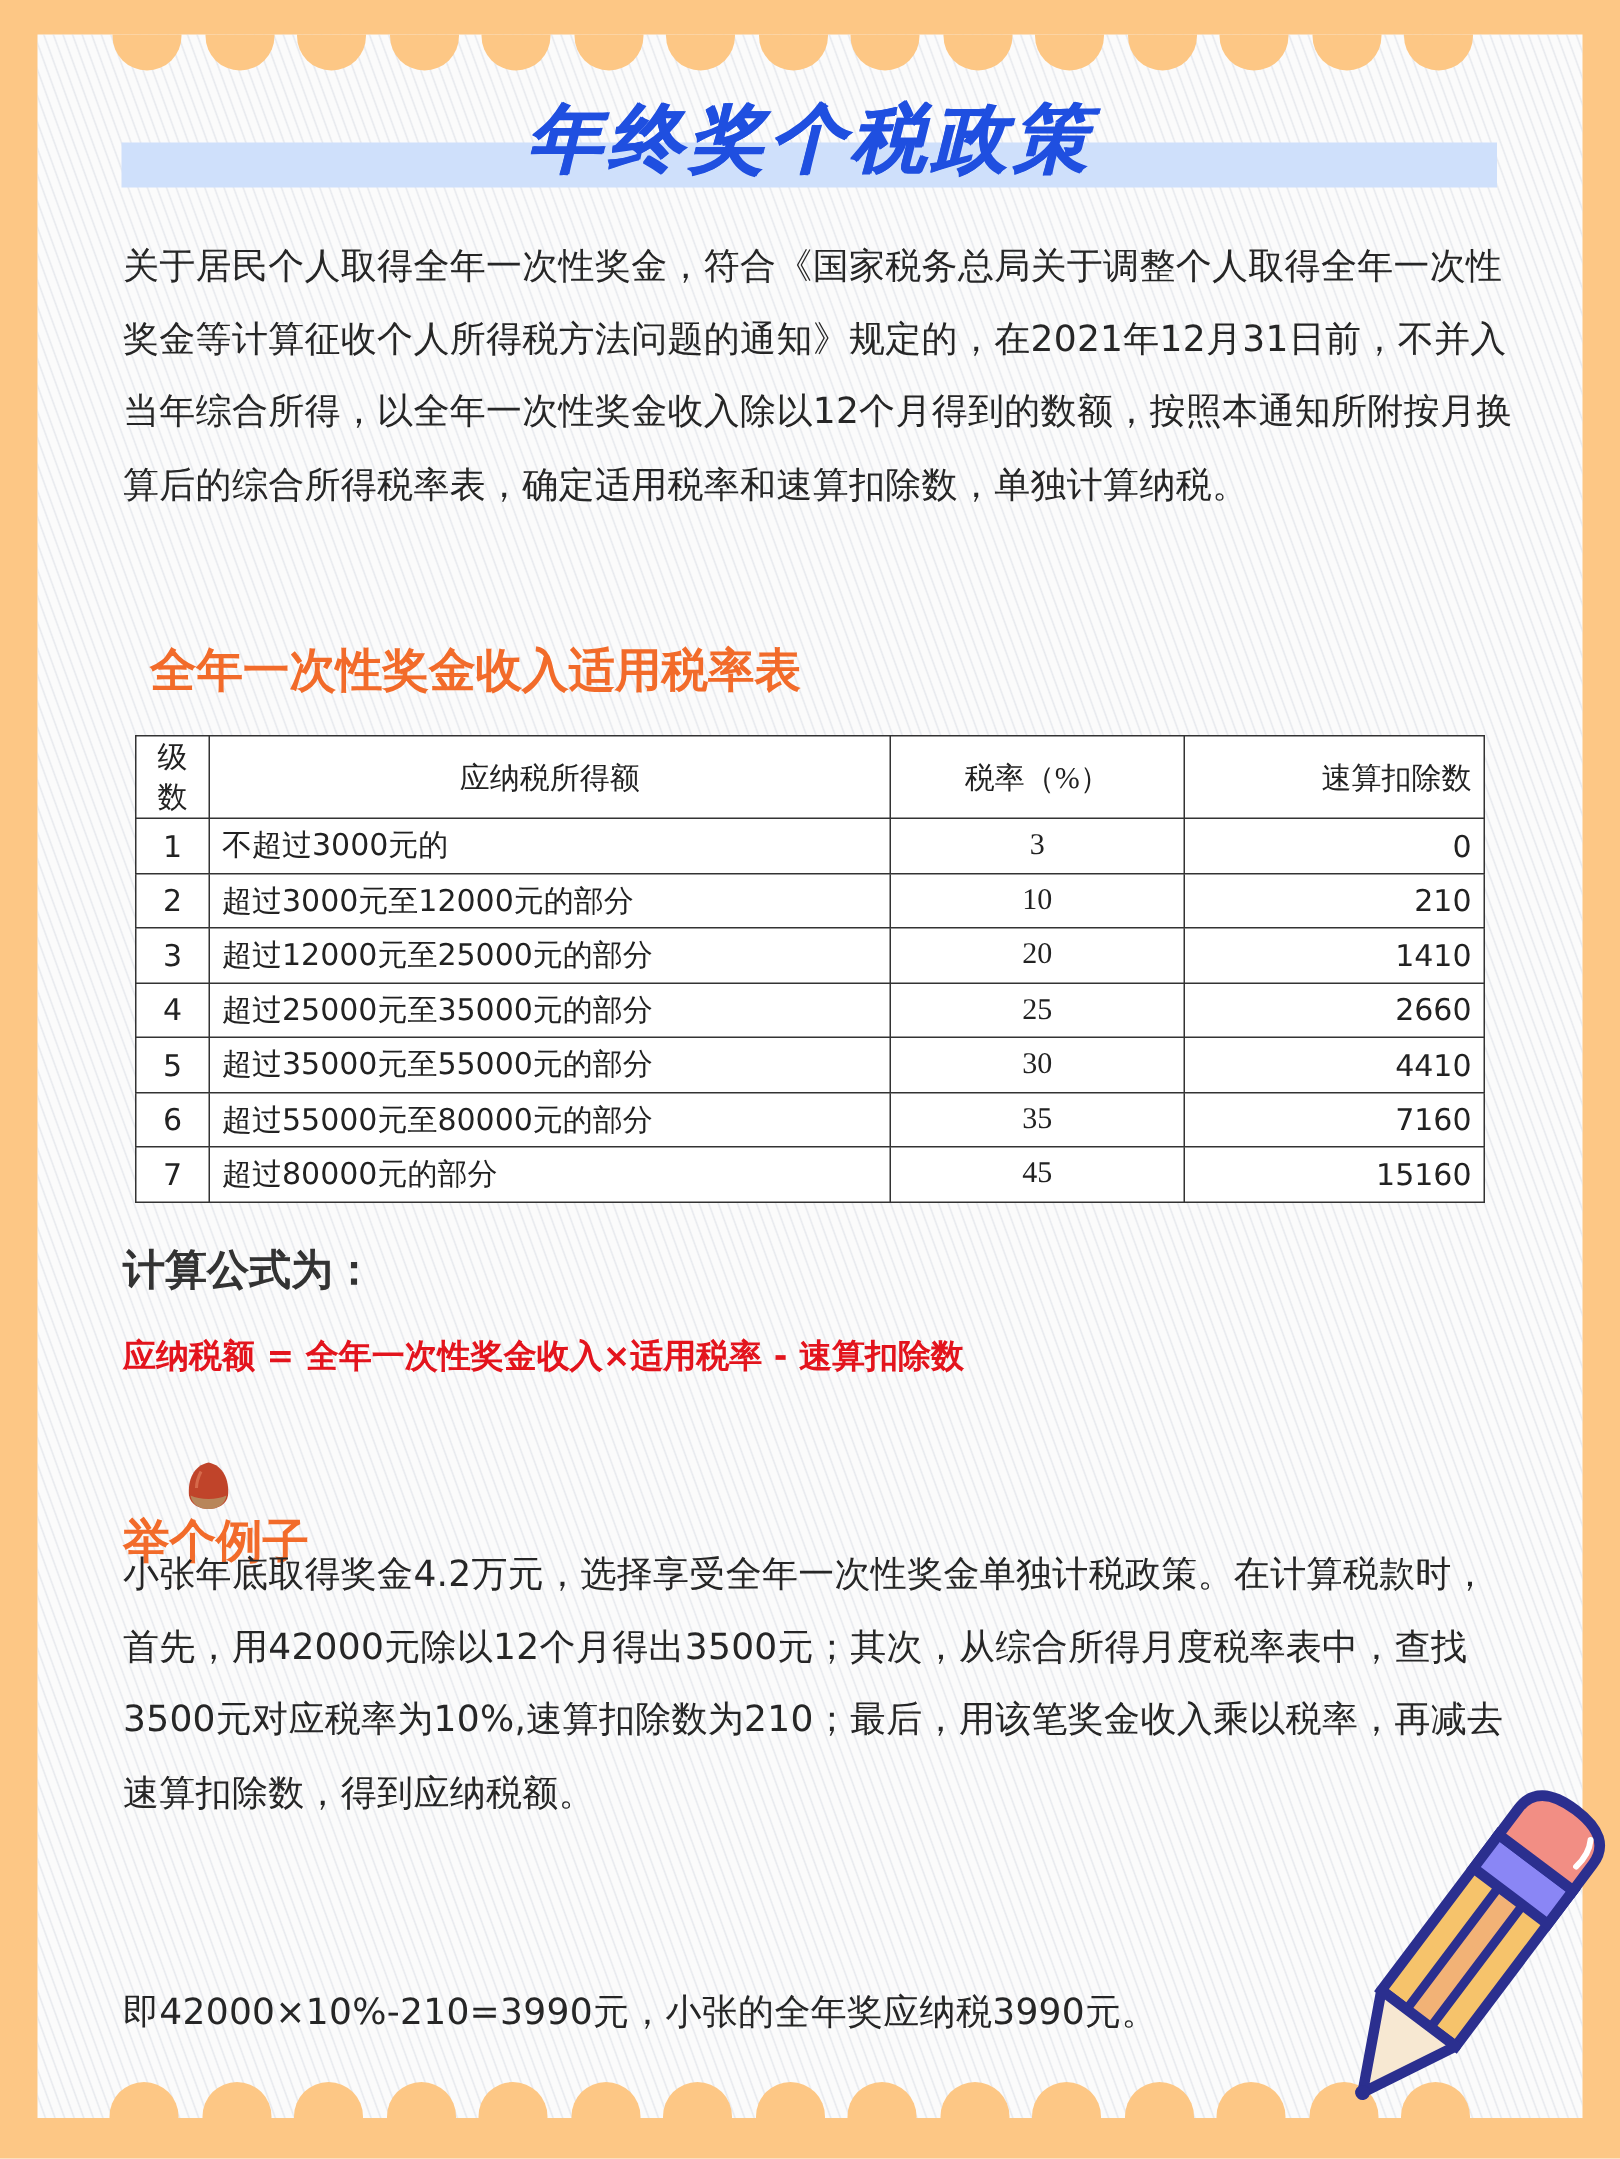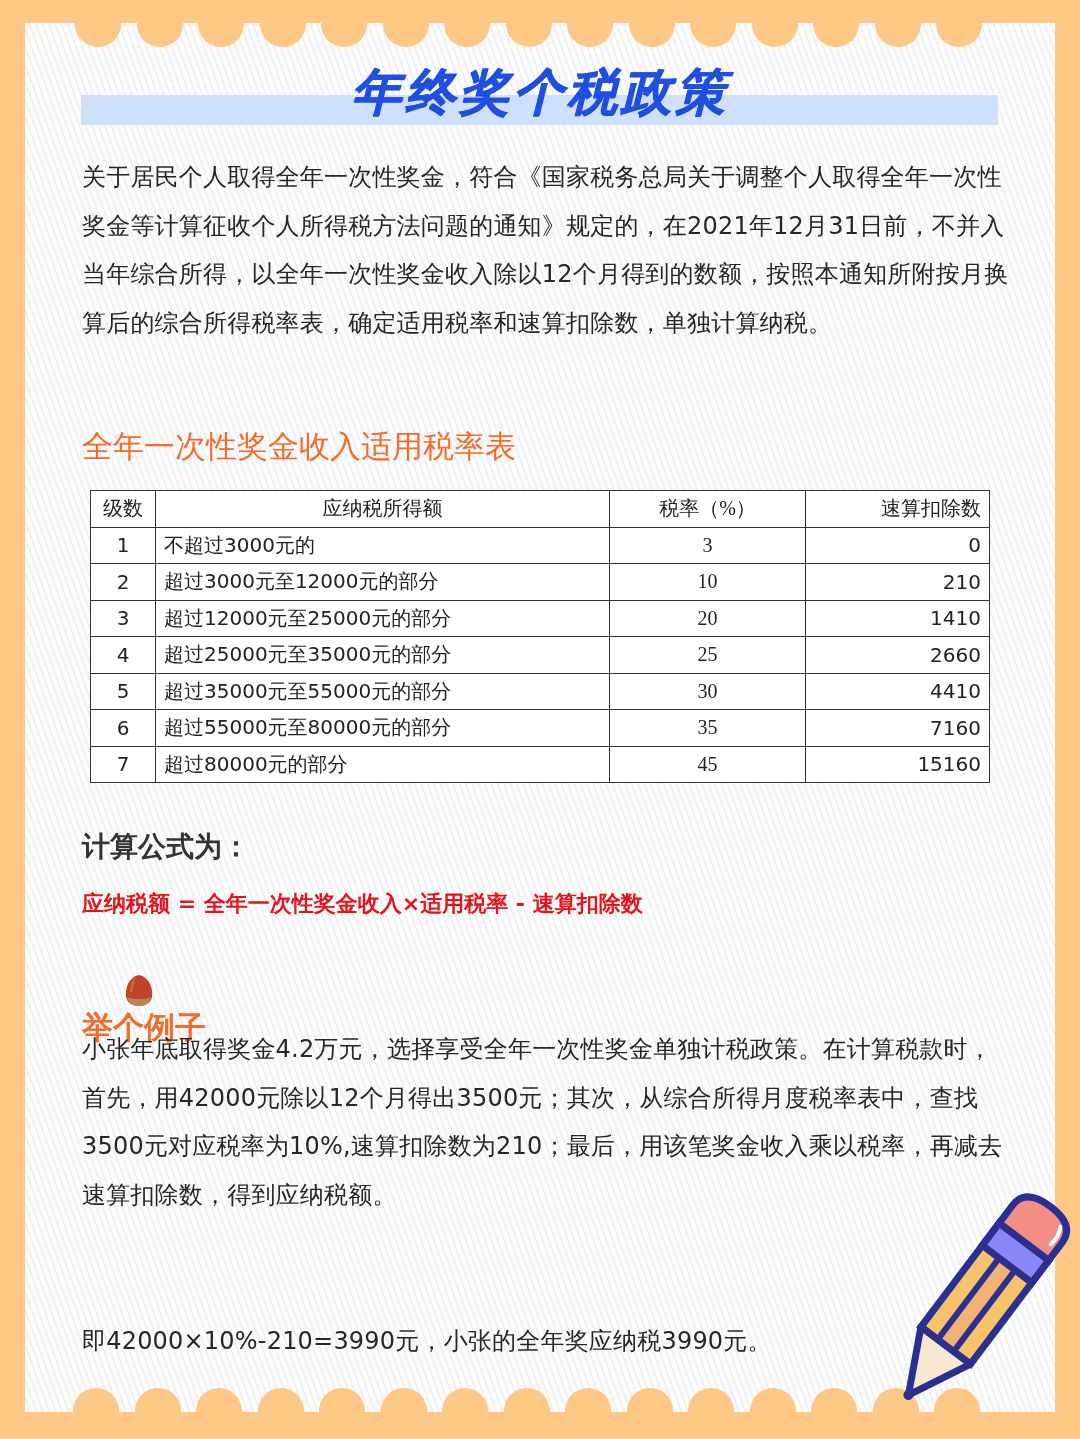--- a/index.html
+++ b/index.html
@@ -36,34 +36,34 @@
     color: #1f4fe0; font-style: italic;
     text-shadow: 1px 0 0 #1f4fe0, 0 1px 0 #1f4fe0;
   }
   .para {
     position: absolute; left: 57px; width: 930px;
     font-size: 24px; line-height: 48.5px; color: #262626;
     letter-spacing: 0.2px;
   }
   .intro { top: 130px; }
   .section-head {
-    position: absolute; left: 57px; top: 403px;
-    font-size: 31px; font-weight: normal; color: #f26b2a;
+    position: absolute; left: 75px; top: 403px;
+    font-size: 31px; font-weight: bold; color: #f26b2a;
   }
   table.rates {
     position: absolute; left: 65px; top: 467px; width: 900px;
     border-collapse: collapse; background: #ffffff;
     font-size: 20px; color: #222;
   }
   table.rates td, table.rates th {
     border: 1.5px solid #333; height: 36.5px; font-weight: normal;
     padding: 0 8px;
   }
   table.rates th { font-weight: normal; }
-  .c-level { width: 65px; text-align: center; }
+  .c-level { width: 49px; text-align: center; }
   .c-range { width: 454px; text-align: left; }
   .c-range-h { text-align: center; }
   .c-rate { width: 196px; text-align: center; font-family: Liberation Serif, serif; }
   .c-ded { text-align: right; }
   .formula-label {
     position: absolute; left: 57px; top: 805px;
     font-size: 28px; font-weight: bold; color: #333;
   }
   .formula {
     position: absolute; left: 57px; top: 866px;

